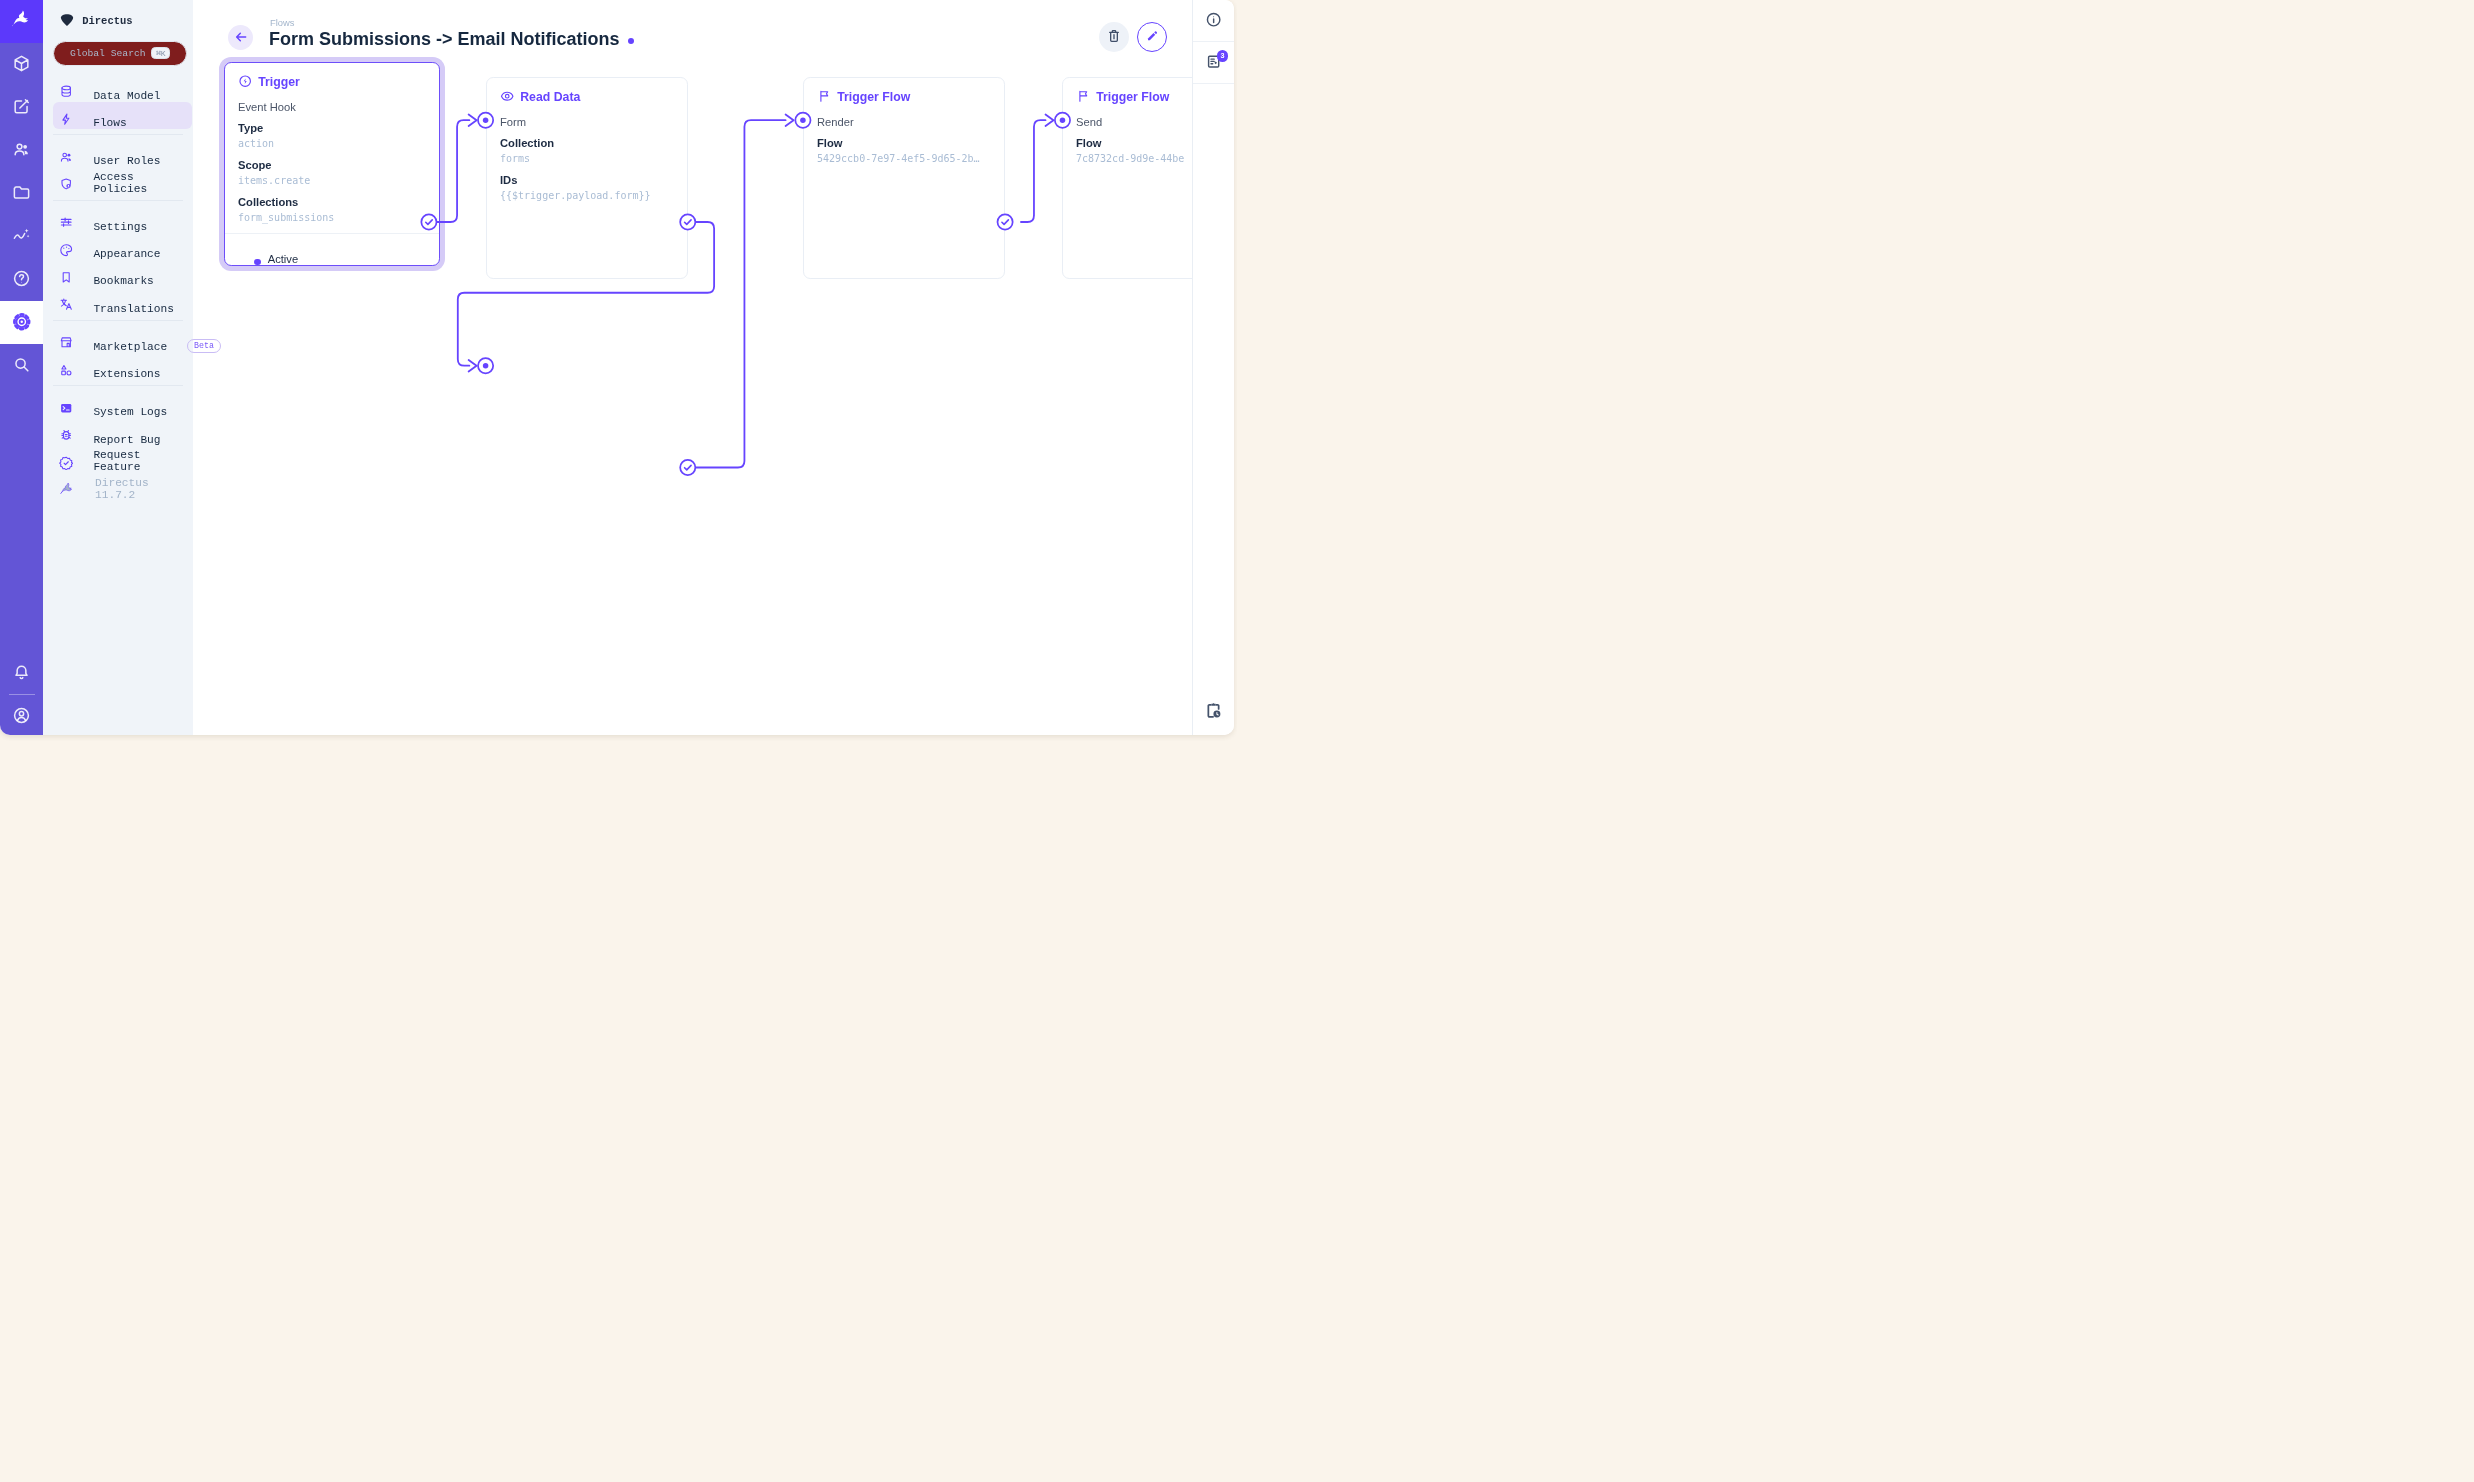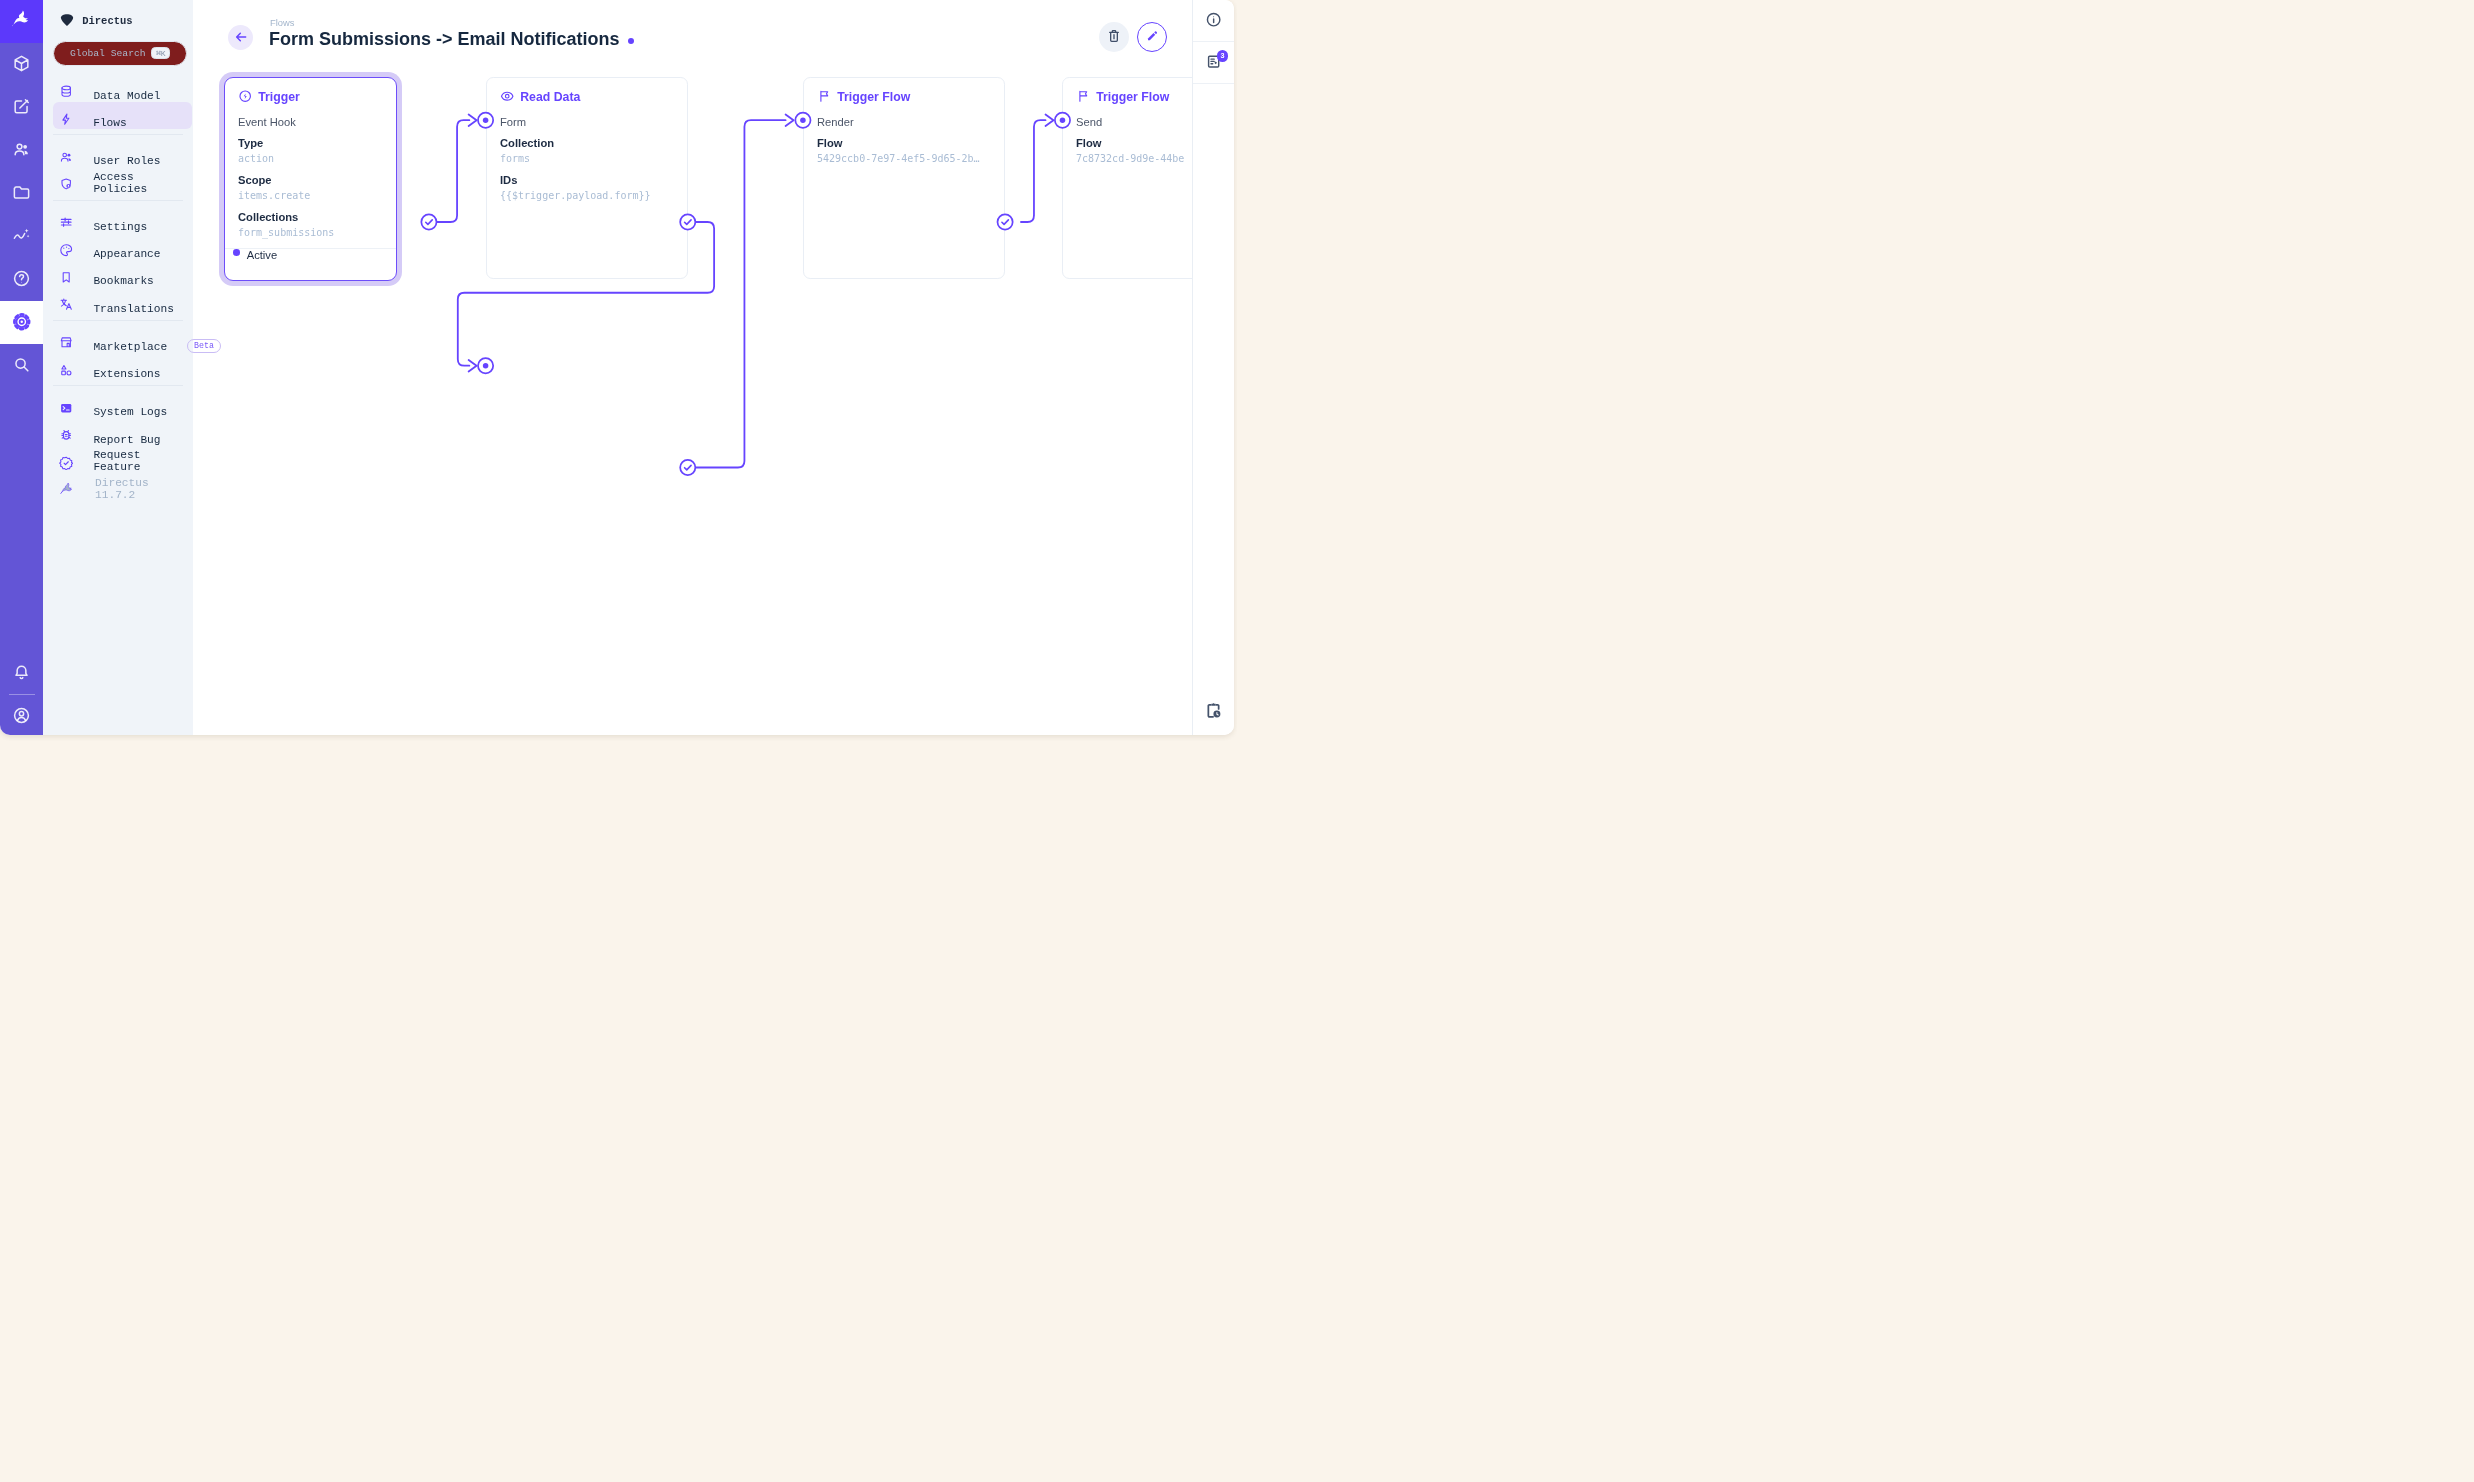--- a/index.html
+++ b/index.html
@@ -65,21 +65,21 @@
     position:absolute; background:#fff; border:1.1px solid #E9EEF5; border-radius:7.2px; z-index:2;
   }
   .panel.selected { border:1.8px solid #6D4EFA; box-shadow:0 0 0 5px #D5CBF7; }
   .panel-title { display:flex; align-items:center; gap:5.8px; padding:10.8px 0 0 13px; color:#6644FF; font-weight:bold; font-size:12.3px; }
   .panel-title svg { stroke:#6644FF; fill:none; stroke-width:1.9; stroke-linecap:round; stroke-linejoin:round; }
   .node-name { margin:8px 0 0 13px; font-size:11.2px; color:#4B5568; line-height:16px; }
   .f-label { margin:5px 0 0 13px; font-size:11.2px; font-weight:bold; color:#1D2B42; line-height:16px; }
   .f-value { margin:0 0 0 13px; font-family:"DejaVu Sans Mono","Liberation Mono",monospace; font-size:10px; color:#A9BCD4; line-height:16px; white-space:nowrap; overflow:hidden; }
   .panel-footer {
     position:absolute; left:0; right:0; bottom:0; height:32px; border-top:0.7px solid #EDF1F6;
-    display:flex; align-items:flex-start; gap:7.2px; padding-left:8px;
+    display:flex; align-items:flex-end; gap:7.2px; padding-left:29px;
   }
   .status-dot { width:6.5px; height:6.5px; border-radius:50%; background:#6644FF; }
   .status-text { font-size:11.2px; color:#1D2B42; }
   
   .wires { position:absolute; left:0; top:0; width:1234px; height:735px; z-index:5; pointer-events:none; }
   
   .right-bar { position:absolute; right:0; top:0; width:42px; height:100%; background:#fff; border-left:0.7px solid #E9EEF4; z-index:25; }
   .right-cell { position:absolute; left:0; width:100%; height:42px; border-bottom:0.7px solid #EDF1F6; display:flex; align-items:center; justify-content:center; cursor:pointer; }
   .right-cell svg, .right-bottom svg { stroke:#45536B; fill:none; stroke-width:1.9; stroke-linecap:round; stroke-linejoin:round; }
   .badge {
@@ -116,21 +116,21 @@
   </div>
   <div class="icon-btn edit-btn">
     <span>
       <svg width="16" height="16" viewBox="0 0 24 24">
         <path d="M6 18.5v-2.7L14.2 7.6l2.7 2.7-8.2 8.2H6z" fill="#6644FF"></path>
         <path d="M15.3 6.5l1.3-1.3a1.2 1.2 0 0 1 1.7 0l1 1a1.2 1.2 0 0 1 0 1.7L18 9.2l-2.7-2.7z" fill="#6644FF"></path>
       </svg>
     </span>
   </div>
 
-  <div class="panel selected" style="left:224px; top:77px; width:173px; height:204px;border-radius:9px;">
+  <div class="panel selected" style="left:224px; top:62px; width:216px; height:204px;">
     <div class="panel-title">
       <span>
         <svg width="14.4" height="14.4" viewBox="0 0 24 24">
             <circle cx="12" cy="12" r="8.7"></circle>
             <path d="M12.8 7.5l-3.3 4.7h2.5l-.8 4.3 3.4-4.8h-2.6l.8-4.2z" fill="#6644FF" stroke="none"></path>
           </svg>
       </span>
       <span>Trigger</span>
     </div>
     <div class="node-name">Event Hook</div>

